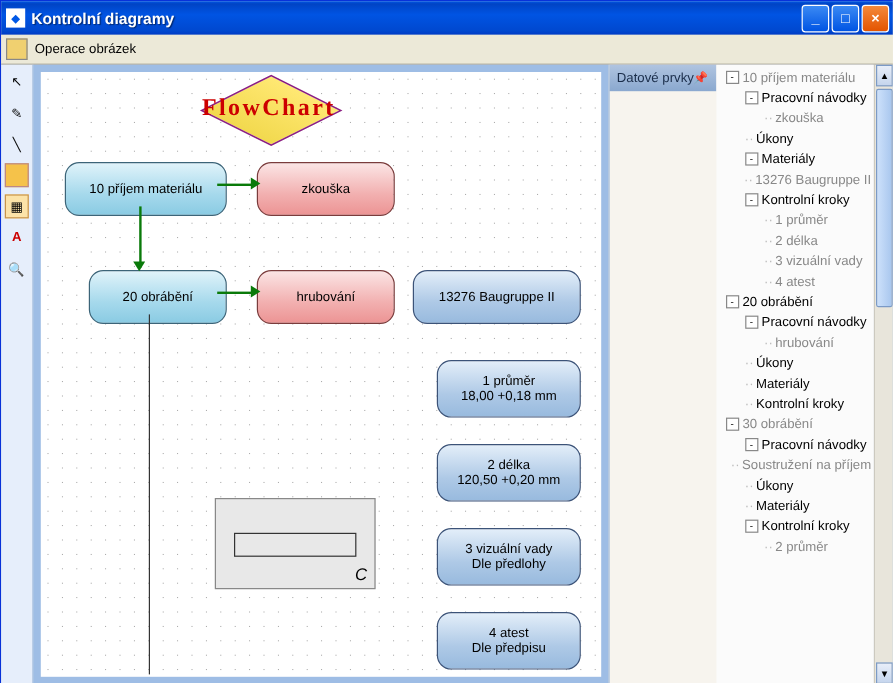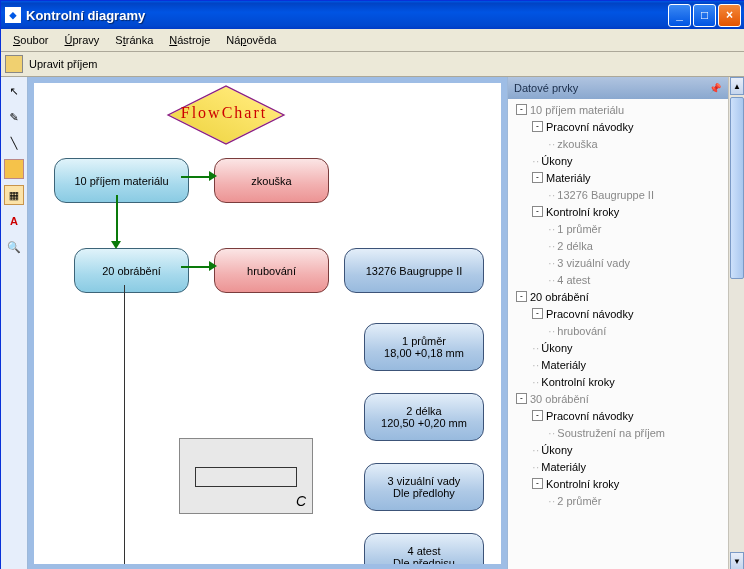--- a/index.html
+++ b/index.html
@@ -17,34 +17,34 @@
 .toolbar{height:24px;background:#ece9d8;display:flex;align-items:center;padding:0 4px;border-bottom:1px solid #aca899;gap:6px}
 .tb-icon{width:16px;height:16px;background:#d4d0c8;border:1px solid #888}
 .workspace{flex:1;display:flex;background:#9ebde5;min-height:0}
 .left-tools{width:26px;background:#e6eefb;border-right:1px solid #9db8d9;display:flex;flex-direction:column;align-items:center;padding-top:4px;gap:6px}
 .ltool{width:18px;height:18px;border:1px solid transparent;display:flex;align-items:center;justify-content:center}
 .ltool.sel{background:#fce3a8;border:1px solid #c8944b}
 .canvas-wrap{flex:1;background:#9ebde5;padding:6px;display:flex;min-width:0}
 .canvas{background:#fff;flex:1;position:relative;background-image:radial-gradient(circle,#999 .5px,transparent .5px);background-size:12px 12px;overflow:hidden}
 .flowchart-label{position:absolute;left:110px;top:10px;width:160px;height:40px}
 .diamond{position:absolute;left:0;top:0;width:160px;height:40px;background:linear-gradient(to bottom,#ffe873,#f2d94e);transform:scaleY(.5) rotate(45deg);transform-origin:center;border:2px solid #8b1f82;width:80px;height:80px;left:40px;top:-20px}
-.fc-text{position:absolute;left:0;top:0;width:160px;height:40px;display:flex;align-items:center;justify-content:center;font-family:"Comic Sans MS",cursive;font-weight:normal;color:#c00;font-size:16px;letter-spacing:2px}
+.fc-text{position:absolute;left:0;top:0;width:160px;height:40px;display:flex;align-items:center;justify-content:center;font-family:"Comic Sans MS",cursive;font-weight:bold;color:#c00;font-size:20px;letter-spacing:2px}
 .node{position:absolute;border:1.5px solid;border-radius:12px;display:flex;align-items:center;justify-content:center;text-align:center;font-size:11px;padding:4px}
 .node-blue{background:linear-gradient(to bottom,#e0f3fa 0%,#a6d9ec 60%,#8acbe3 100%);border-color:#3c6478}
 .node-red{background:linear-gradient(to bottom,#fbe5e5 0%,#f2b0b0 60%,#ec9494 100%);border-color:#7a3c3c}
 .node-blue2{background:linear-gradient(to bottom,#e3eef9 0%,#aec9e6 60%,#98bade 100%);border-color:#3c5378}
 .arrow{position:absolute;background:#0a7a0a}
 .arrow-h{height:2px}
 .arrow-v{width:2px}
 .arrow-head-r{position:absolute;width:0;height:0;border-top:5px solid transparent;border-bottom:5px solid transparent;border-left:8px solid #0a7a0a}
 .arrow-head-d{position:absolute;width:0;height:0;border-left:5px solid transparent;border-right:5px solid transparent;border-top:8px solid #0a7a0a}
 .sketch{position:absolute;left:145px;top:355px;width:132px;height:74px;background:#e8e8e8;border:1px solid #888}
 .sketch::before{content:"";position:absolute;left:15px;top:28px;width:100px;height:18px;border:1px solid #333}
 .sketch::after{content:"C";position:absolute;right:6px;bottom:4px;font-style:italic;font-size:14px}
-.right-panel{width:220px;background:#f7f4ee;display:flex;flex-direction:column;border-left:1px solid #9db8d9;position:relative}
+.right-panel{width:220px;background:#f7f4ee;display:flex;border-left:1px solid #9db8d9;position:relative}
 .rp-header{height:18px;background:linear-gradient(to bottom,#b0c4e0,#8aa8cf);color:#1a2d4a;font-size:11px;padding:2px 6px;display:flex;align-items:center;justify-content:space-between}
 .pin{font-size:10px}
 .rp-sub{height:18px;background:#ece9d8;padding:2px 6px;border-bottom:1px solid #aca899;position:relative}
 .rp-arrow{position:absolute;left:-11px;top:2px;width:0;height:0;border-top:5px solid transparent;border-bottom:5px solid transparent;border-left:6px solid #333}
 .tree{flex:1;overflow-y:auto;overflow-x:hidden;background:#fbfbfb;padding:2px}
 .tree-row{display:flex;align-items:center;height:17px;white-space:nowrap}
 .tree-toggle{width:9px;height:9px;border:1px solid #888;background:#fff;display:inline-flex;align-items:center;justify-content:center;font-size:8px;line-height:1;margin-right:3px;font-family:monospace;text-align:center}
 .tree-spacer{display:inline-block}
 .dim{color:#888}
 .scrollbar{width:16px;background:#e8e5db;border-left:1px solid #c5c2b8}
@@ -60,31 +60,24 @@
   <div class="titlebar">
     <div class="titlebar-icon">◆</div>
     <div class="titlebar-text">Kontrolní diagramy</div>
     <div class="win-btns">
       <div class="win-btn win-min">_</div>
       <div class="win-btn win-max">□</div>
       <div class="win-btn win-close">×</div>
     </div>
   </div>
 
-  <div class="menubar">
-    <span><u>S</u>oubor</span>
-    <span><u>Ú</u>pravy</span>
-    <span>S<u>t</u>ránka</span>
-    <span><u>N</u>ástroje</span>
-    <span>Ná<u>p</u>ověda</span>
-  </div>
 
   <div class="toolbar">
     <div class="tb-icon" style="background:#f0d070"></div>
-    <span>Upravit příjem</span>
+    <span>Operace obrázek</span>
   </div>
 
   <div class="workspace">
     <div class="left-tools">
       <div class="ltool">↖</div>
       <div class="ltool">✎</div>
       <div class="ltool">╲</div>
       <div class="ltool" style="background:#f5c24a;border:1px solid #b88"></div>
       <div class="ltool sel">▦</div>
       <div class="ltool" style="color:#c00;font-weight:bold">A</div>

